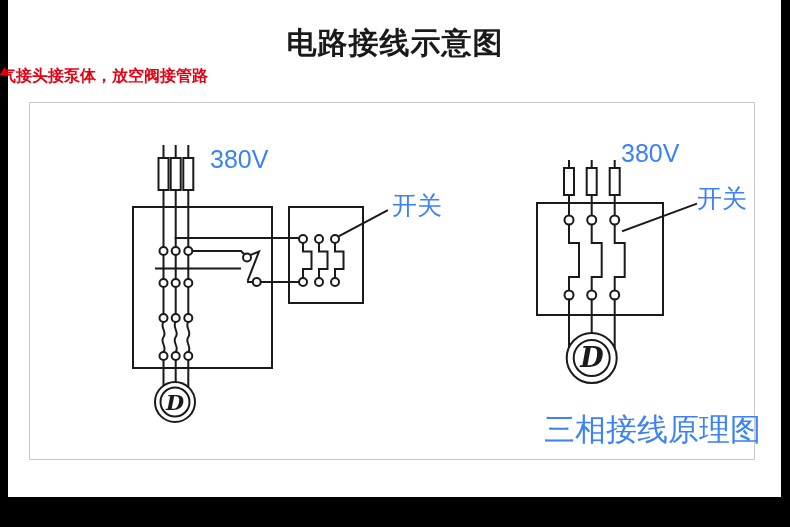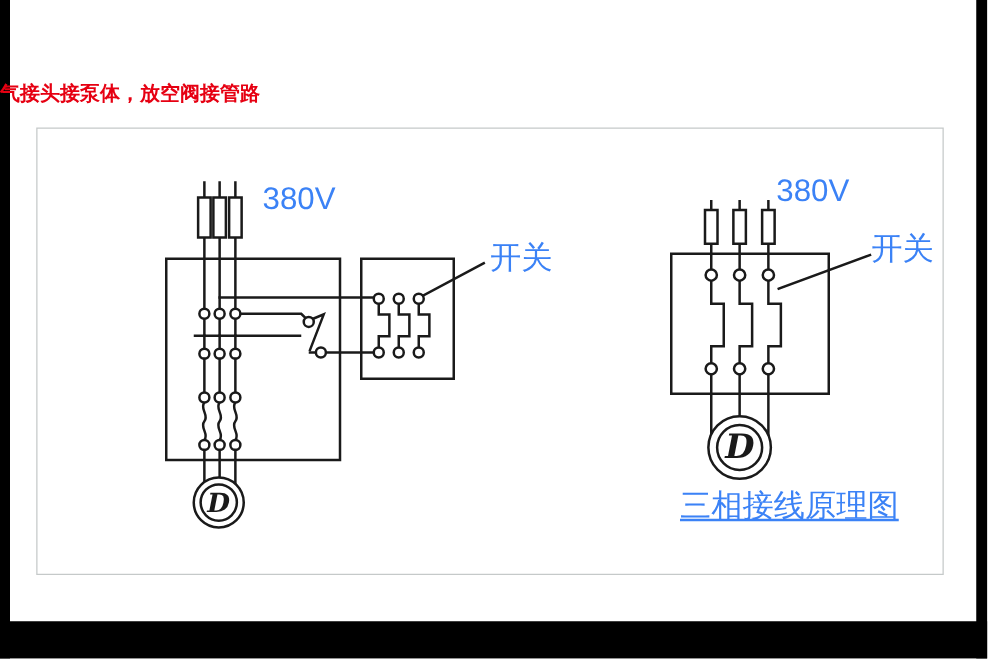--- a/index.html
+++ b/index.html
@@ -17,35 +17,36 @@
          border:1px solid #c5c9c9;background:#ffffff;box-sizing:border-box;}
   .diagram-svg{position:absolute;left:0;top:0;width:790px;height:527px;}
   .lbl{position:absolute;white-space:nowrap;color:#3b82f6;}
   .lbl-380L{left:210px;top:145px;font-size:25px;}
   .lbl-cj10{left:61px;top:270px;font-size:25px;}
   .lbl-jr16{left:211px;top:316px;font-size:25px;}
   .lbl-kgL{left:392px;top:189px;font-size:25px;}
   .lbl-capL{left:212px;top:392px;font-size:25px;}
   .lbl-380R{left:621px;top:139px;font-size:25px;}
   .lbl-kgR{left:697px;top:182px;font-size:25px;}
-  .lbl-capR{left:544px;top:388px;font-size:25px;text-decoration:underline;}
+  .lbl-capR{left:544px;top:409px;font-size:31px;}
   .motor-letter{position:absolute;transform:translate(-50%,-54%);
                 font-family:"DejaVu Serif",serif;font-style:italic;font-weight:bold;}
   .motor-letter-left{left:175px;top:403px;font-size:21px;}
   .motor-letter-right{left:592px;top:359px;font-size:27px;}
 </style>
 </head>
 <body>
 
 <div class="stage">
 
   <div class="strip strip-left"></div>
   <div class="strip strip-right"></div>
   <div class="strip strip-bottom"></div>
 
+  <h1 class="title">电路接线示意图</h1>
   <div class="subtitle">气接头接泵体，放空阀接管路</div>
 
   <div class="panel"></div>
 
   <svg class="diagram-svg" viewBox="0 0 790 527">
 
     <g stroke="#1a1a1a" stroke-width="2" fill="none" stroke-linecap="square">
       <path d="M163.5 146 V247 M175.7 146 V247 M188.3 146 V247"></path>
       <g>
         <rect x="158.5" y="158" width="10" height="32" fill="#fff"></rect>

